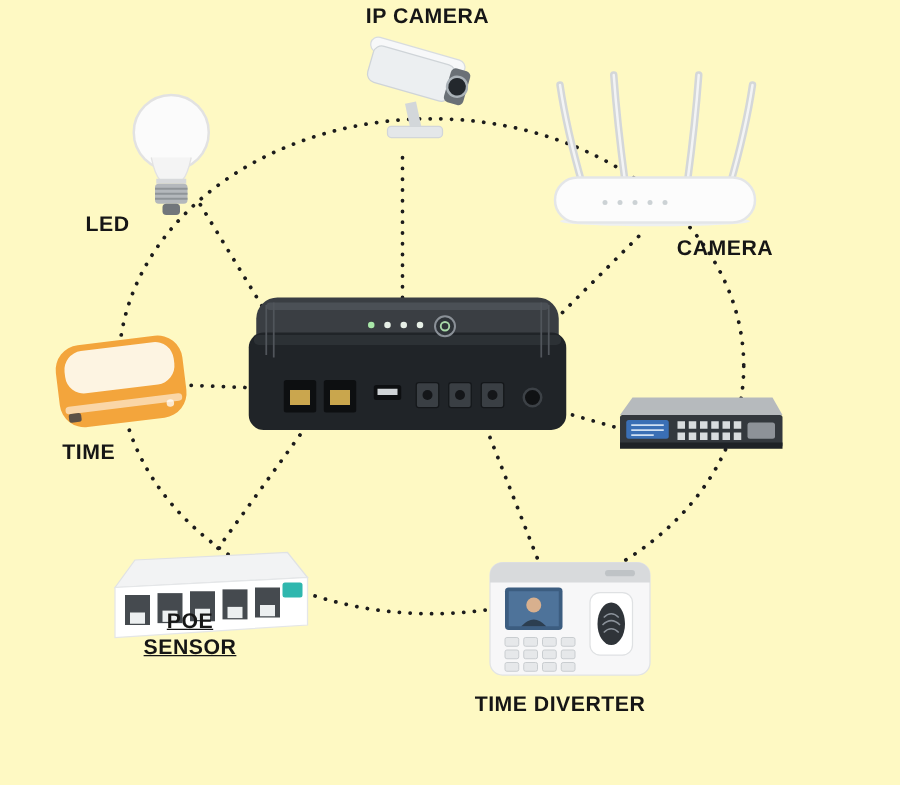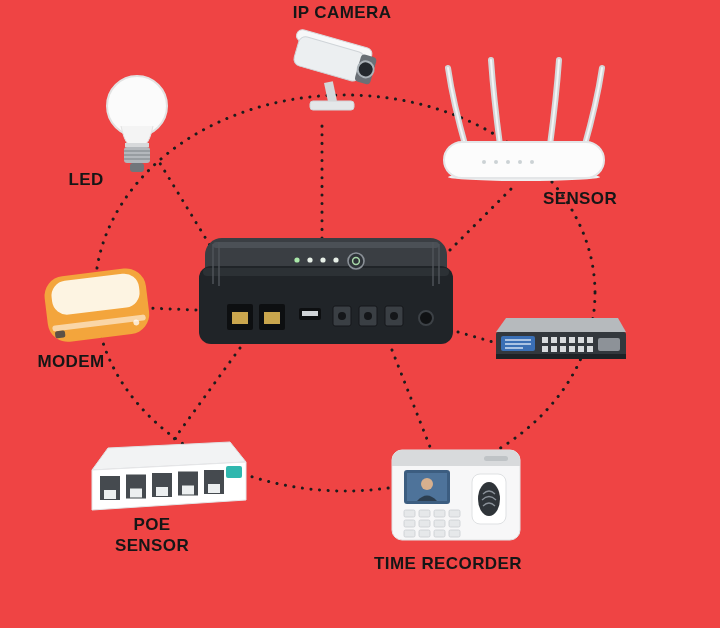--- a/index.html
+++ b/index.html
@@ -1,19 +1,19 @@
 <!DOCTYPE html>
 <html><head>
 <meta charset="utf-8">
 <style>
   html,body{margin:0;padding:0;background:#ffffff;}
   .canvas{
     position:relative;
     width:720px;height:628px;
-    background:#ef4444;
+    background:#fef9c3;
     overflow:hidden;
     font-family:"Liberation Sans", sans-serif;
   }
   .connections{position:absolute;left:0;top:0;}
   .dotline{fill:none;stroke-width:3;stroke-linecap:round;stroke-dasharray:0.1 8.5;}
   .device{position:absolute;}
   .device svg{display:block;}
   .label{
     position:absolute;
     transform:translateX(-50%);
@@ -222,18 +222,18 @@
         <rect x="88" y="32" width="34" height="50" rx="8" fill="#ffffff" stroke="#dfe1e3"></rect>
         <ellipse cx="105" cy="57" rx="11" ry="17" fill="#2f3439"></ellipse>
         <path d="M99,52 q6,-6 12,0 M98,58 q7,-7 14,0 M99,64 q6,-6 12,0" stroke="#8a9199" stroke-width="1.2" fill="none"></path>
       </g>
       <rect x="100" y="14" width="24" height="5" rx="2.5" fill="#bfc3c6"></rect>
     </svg>
   </div>
 
   <div class="label" style="left:342px;top:2px;">IP CAMERA</div>
   <div class="label" style="left:86px;top:133px;margin-top:36px;">LED</div>
-  <div class="label" style="left:580px;top:188px;">SENSOR</div>
-  <div class="label" style="left:71px;top:351px;">MODEM</div>
-  <div class="label wrap" style="left:152px;top:514px;">POE SENSOR</div>
-  <div class="label" style="left:448px;top:553px;">TIME RECORDER</div>
+  <div class="label" style="left:580px;top:188px;">CAMERA</div>
+  <div class="label" style="left:71px;top:351px;">TIME</div>
+  <div class="label wrap" style="left:152px;top:486px;text-decoration:underline;">POE SENSOR</div>
+  <div class="label" style="left:448px;top:553px;">TIME DIVERTER</div>
 
 </div>
 
 </body></html>

